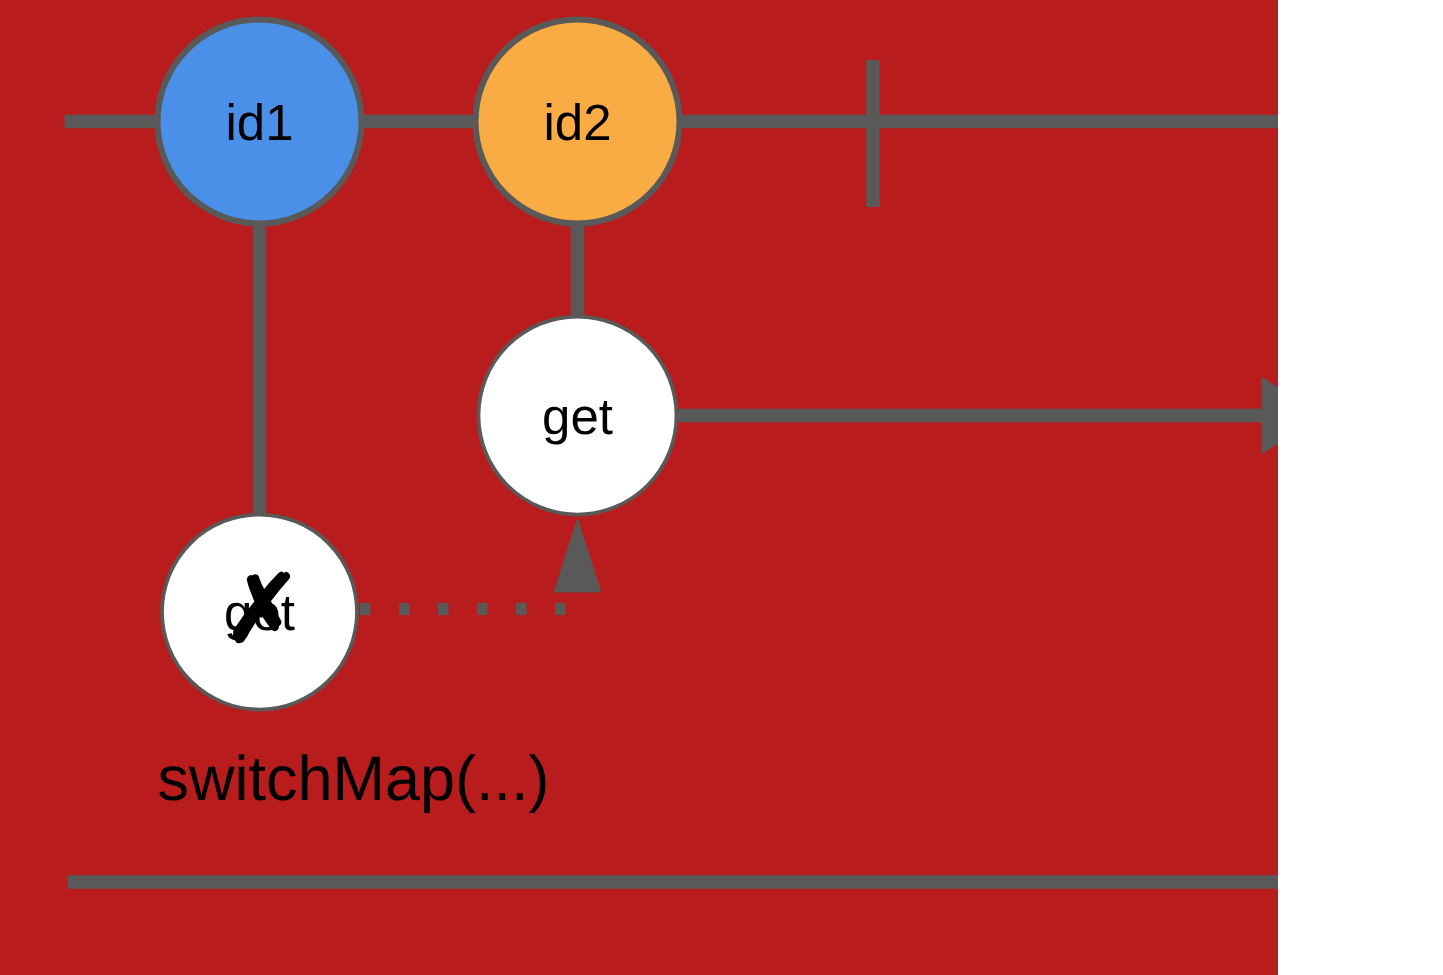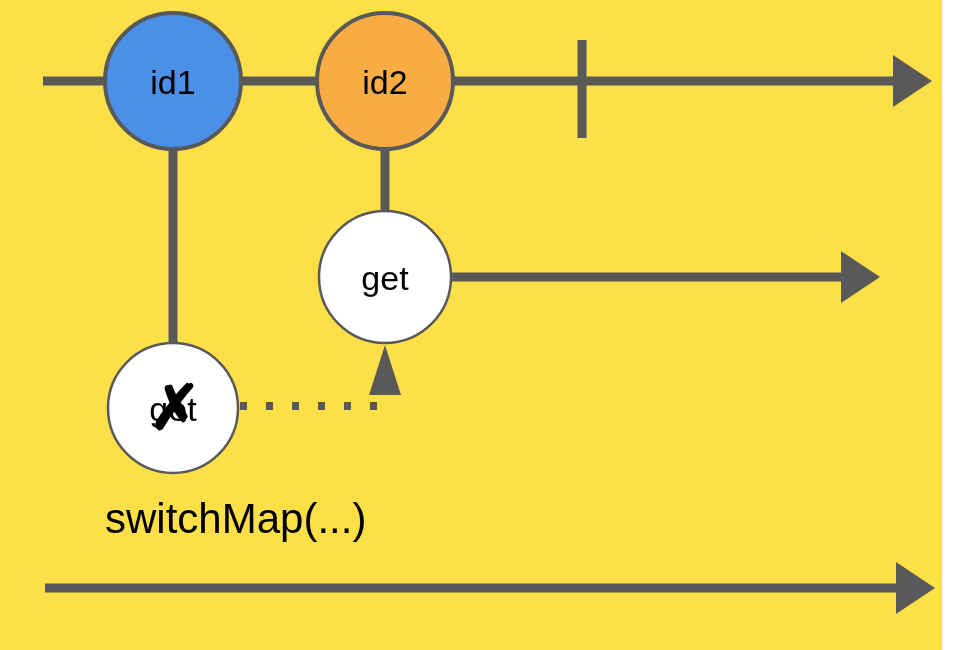--- a/index.html
+++ b/index.html
@@ -2,23 +2,23 @@
 <html><head>
 <meta charset="utf-8">
 <style>
   html, body {
     margin: 0;
     padding: 0;
     background: #ffffff;
   }
   #diagram-root {
     position: relative;
-    width: 942px;
+    width: 852px;
     height: 650px;
-    background: #fde047;
+    background: #b91c1c;
     overflow: hidden;
     font-family: "Liberation Sans", sans-serif;
   }
   #marble-svg {
     position: absolute;
     top: 0;
     left: 0;
     width: 962px;
     height: 650px;
     display: block;

